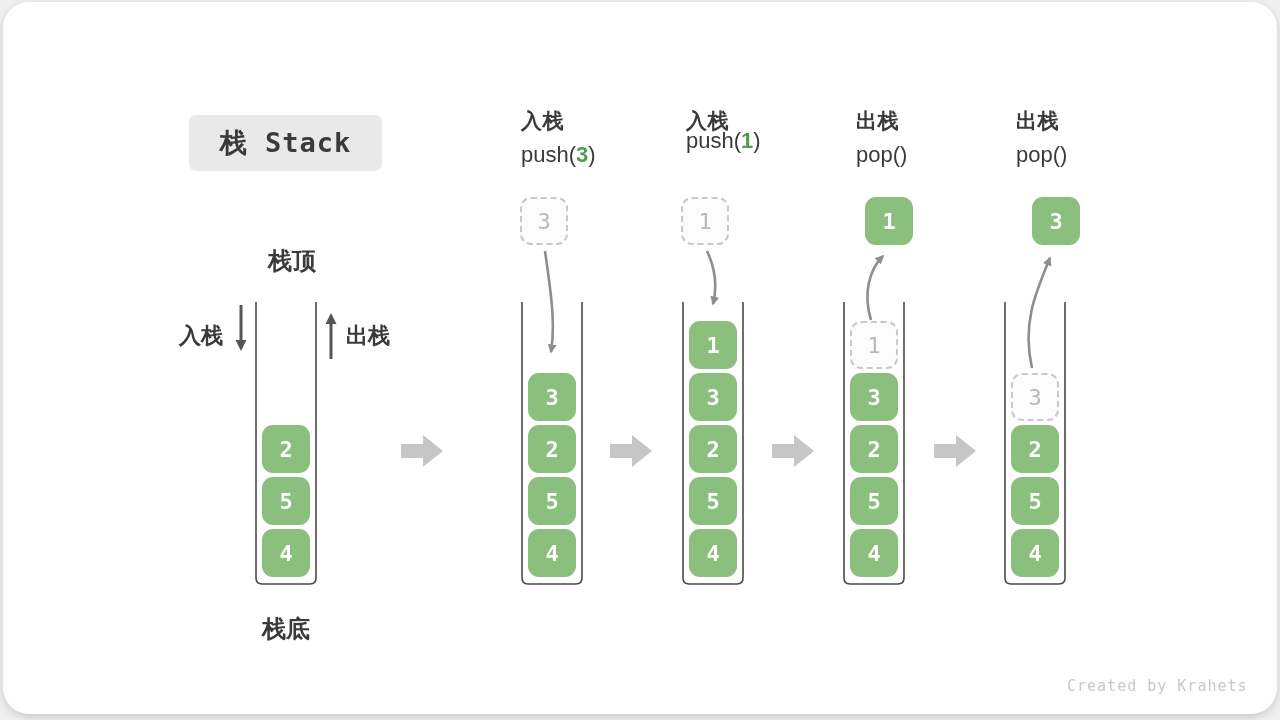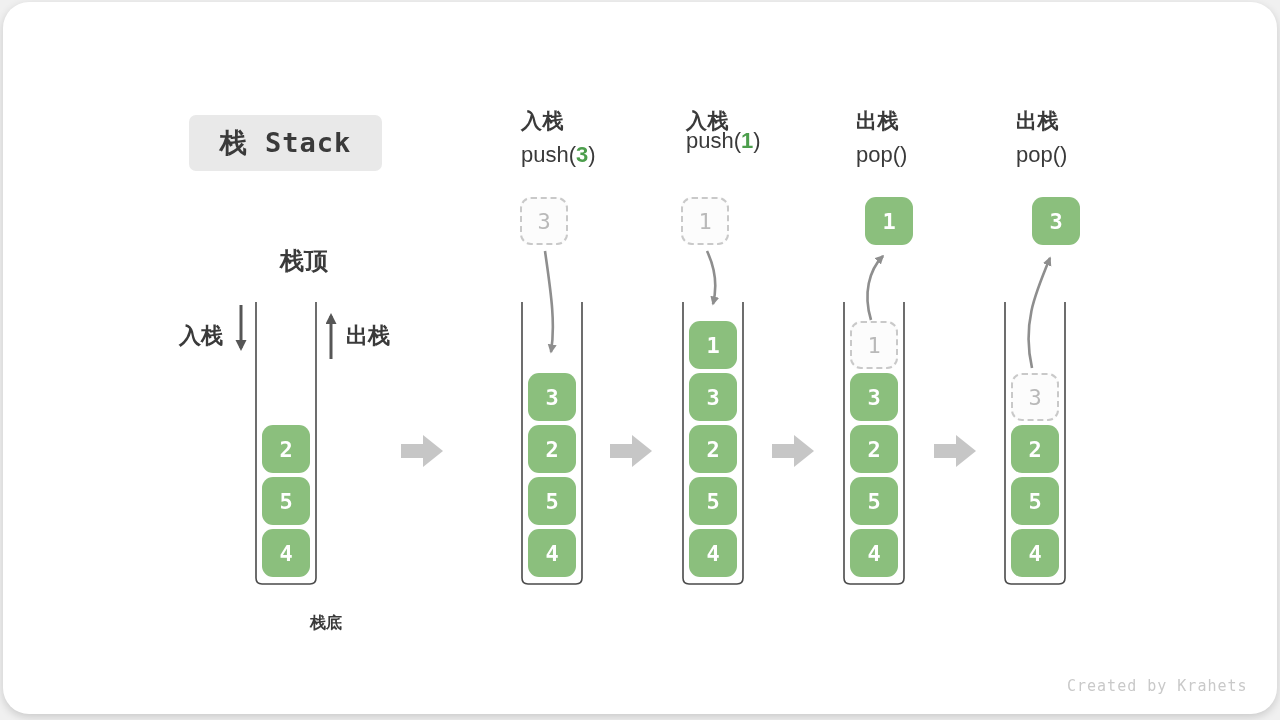--- a/index.html
+++ b/index.html
@@ -25,22 +25,22 @@
     overflow:hidden;
   }
   .title-box{
     position:absolute;left:186px;top:113px;width:193px;height:56px;
     background:var(--title-bg);border-radius:7px;
     display:flex;align-items:center;justify-content:center;
     font-family:"DejaVu Sans Mono","Liberation Mono",monospace;
     font-size:27px;font-weight:700;color:var(--text-dark);letter-spacing:1px;
   }
   .lbl{position:absolute;color:var(--text-dark);font-weight:700;white-space:nowrap;}
-  .top-lbl{left:253px;top:243px;width:60px;text-align:left;font-size:24px;margin-left:24px;}
-  .bottom-lbl{left:253px;top:611px;width:60px;text-align:center;font-size:16px;margin-left:40px;}
+  .top-lbl{left:253px;top:243px;width:60px;text-align:right;font-size:24px;}
+  .bottom-lbl{left:253px;top:611px;width:60px;text-align:center;font-size:24px;}
   .push-lbl{left:176px;top:319px;font-size:22px;}
   .pop-lbl{left:343px;top:319px;font-size:22px;}
   #diagram-svg{position:absolute;left:0;top:0;pointer-events:none;}
   .arrow-head{fill:var(--arrow);}
   .arrow-head-dark{fill:var(--arrow-dark);}
   .curve{stroke:var(--arrow);stroke-width:2.6;fill:none;}
   .small-arrow{stroke:var(--arrow-dark);stroke-width:3;fill:none;}
   .wall{stroke:var(--wall);stroke-width:1.6;fill:none;}
   .block-arrow{fill:var(--block-arrow);}
   .step-caption{

